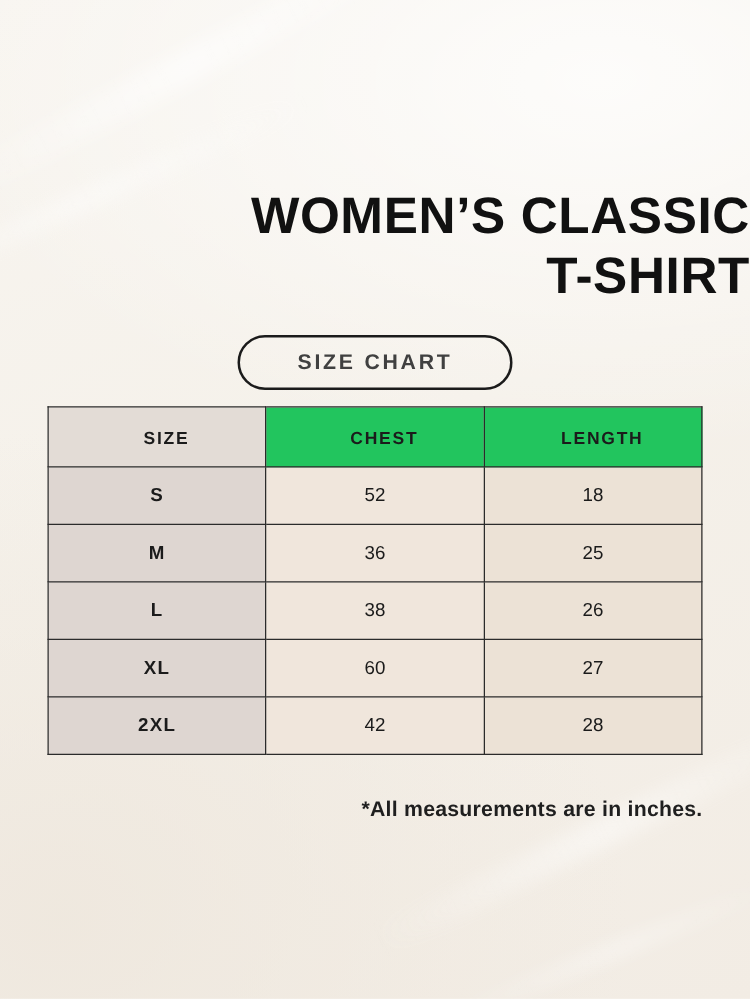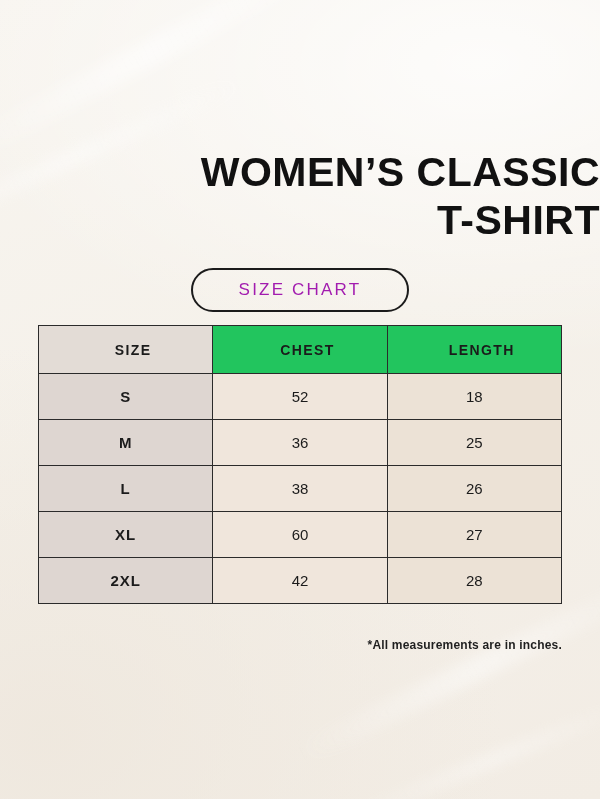--- a/index.html
+++ b/index.html
@@ -64,23 +64,23 @@
     left: 0;
     right: 0;
     display: flex;
     justify-content: center;
   }
   .badge {
     border: 2px solid #1b1b1b;
     border-radius: 26px;
     padding: 10px 46px;
     font-size: 17px;
-    font-weight: normal;
+    font-weight: bold;
     letter-spacing: 2.2px;
-    color: #a21caf;
+    color: #404040;
     background: transparent;
     text-align: right;
   }
 
   .table-wrap {
     position: absolute;
     top: 325px;
     left: 38px;
     width: 524px;
   }
@@ -113,21 +113,21 @@
     font-weight: bold;
     letter-spacing: 1px;
   }
   td.c-chest { background: #f0e6dc; }
   td.c-length { background: #ece2d6; }
 
   .footnote {
     position: absolute;
     top: 638px;
     right: 38px;
-    font-size: 12px;
+    font-size: 17px;
     font-weight: bold;
     color: #1f1f1f;
     letter-spacing: 0.2px;
   }
 </style>
 </head>
 <body>
 
 <div class="bg-wash"></div>
 <div class="bg-streak streak-1"></div>

